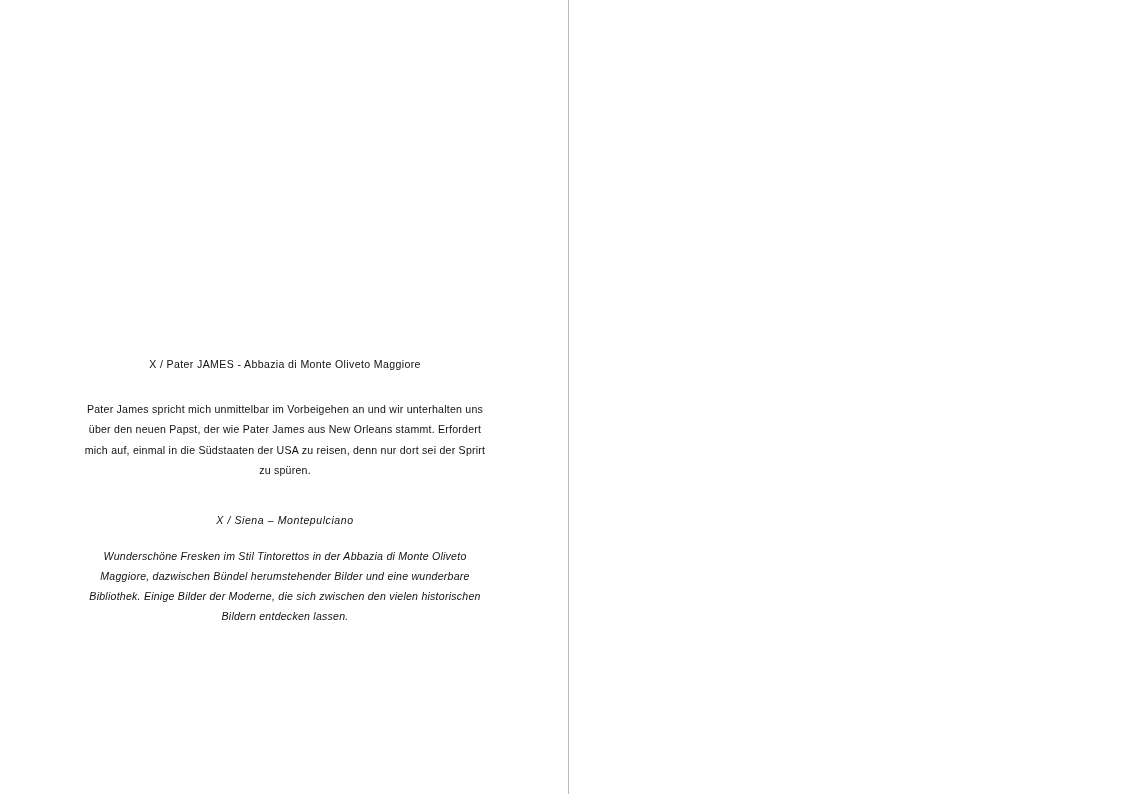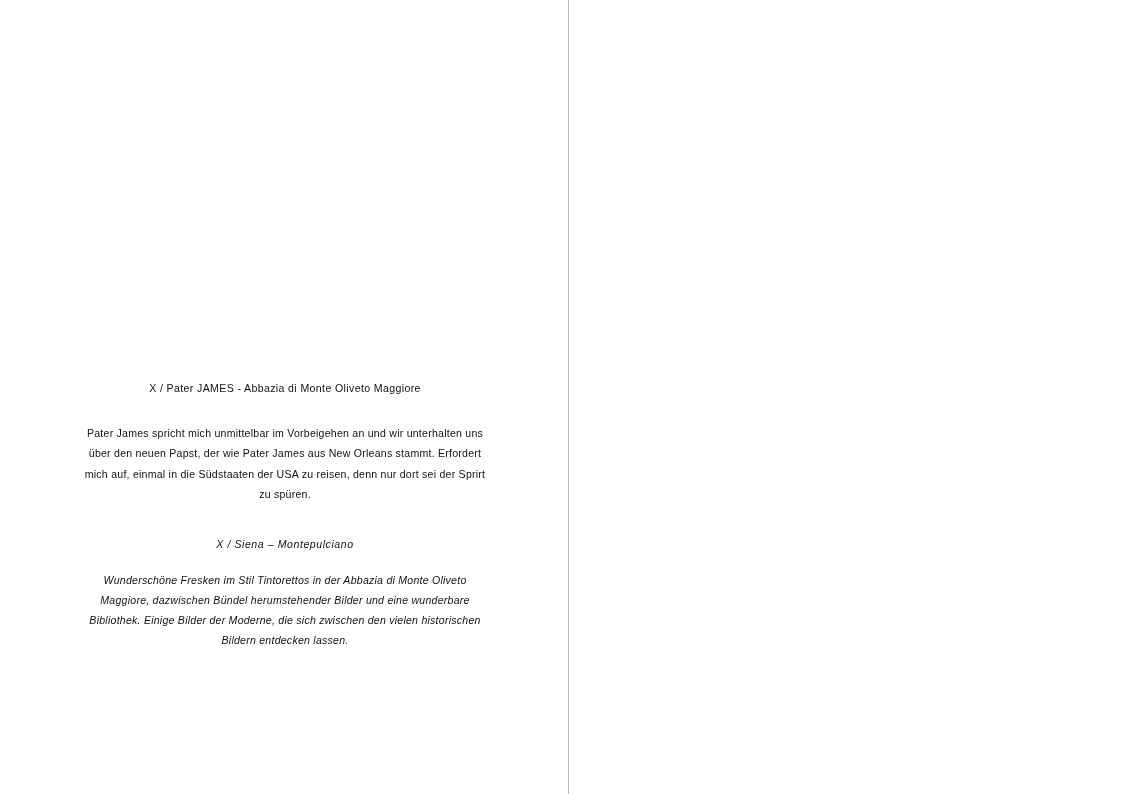--- a/index.html
+++ b/index.html
@@ -33,21 +33,21 @@
     position: absolute;
     left: 568px;
     top: 0;
     width: 1px;
     height: 794px;
     background: #b9b9b9;
   }
   .text-block {
     position: absolute;
     left: 60px;
-    top: 380px;
+    top: 356px;
     width: 450px;
     text-align: center;
   }
   .caption-head {
     font-size: 11.5px;
     letter-spacing: 0.4px;
     line-height: 1.5;
     color: #111;
     margin: 0 0 26px 0;
     font-stretch: condensed;

